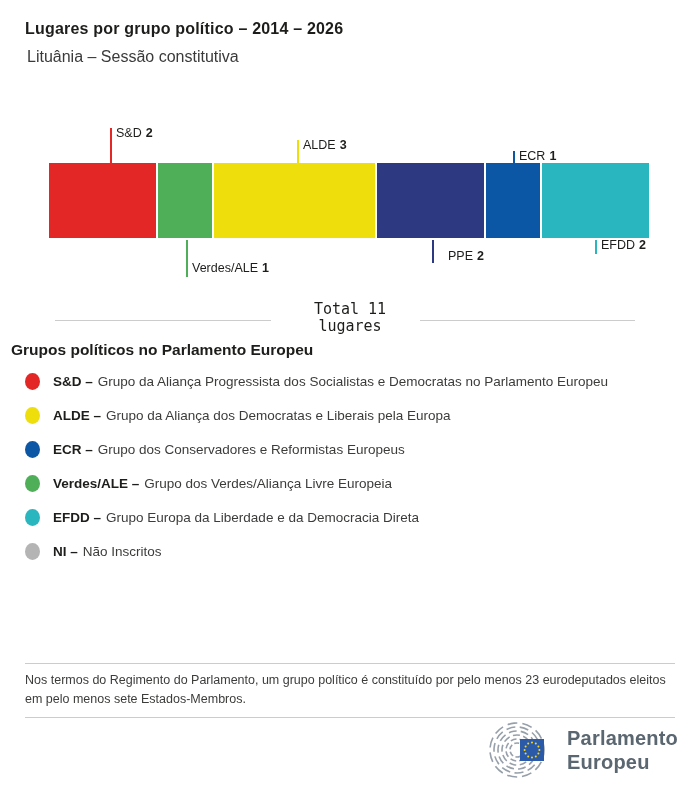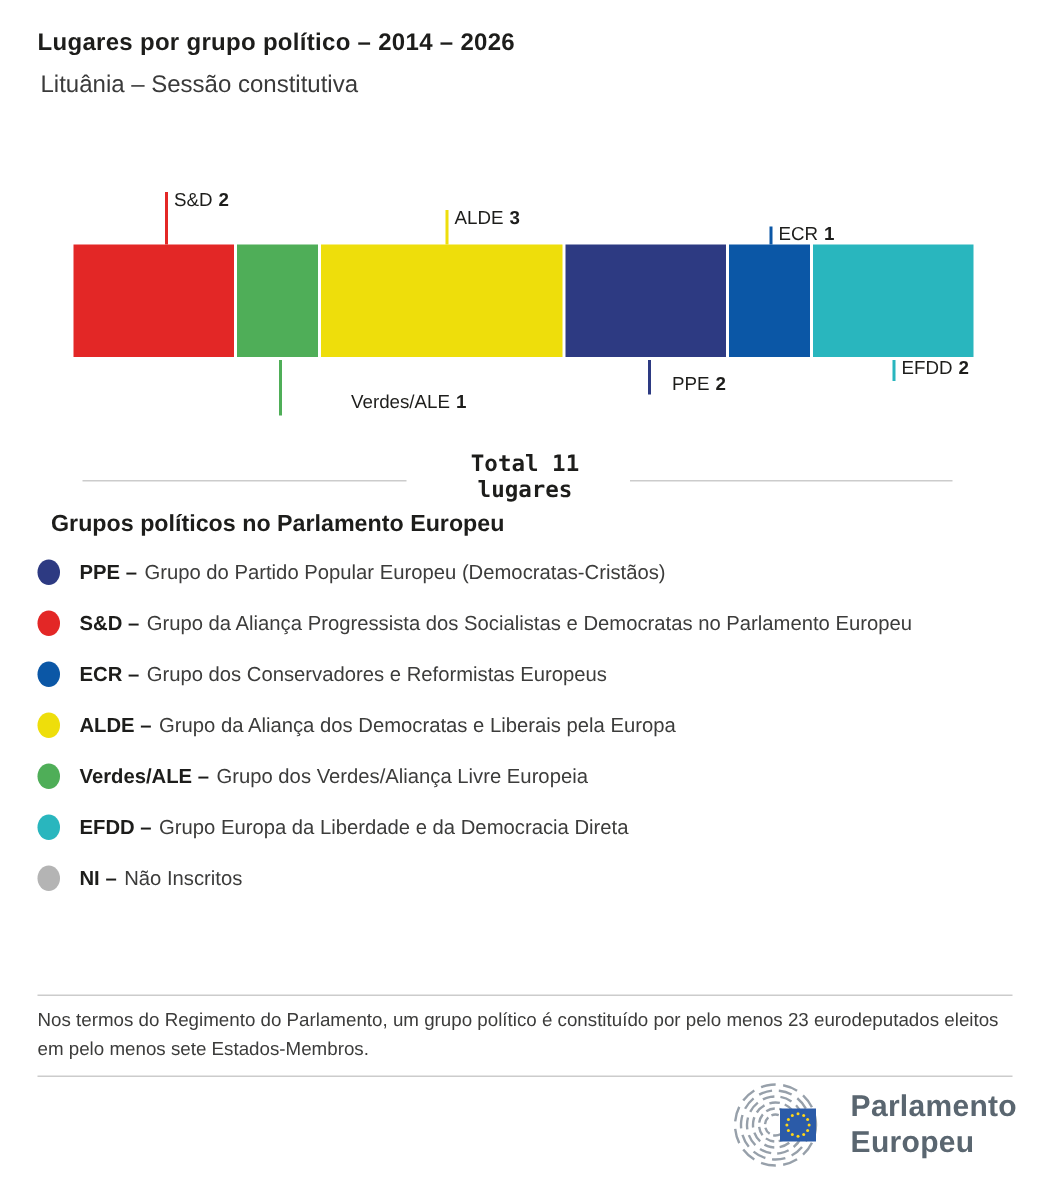--- a/index.html
+++ b/index.html
@@ -14,27 +14,27 @@
   
   .chart-area{position:absolute;left:0;top:0;width:700px;height:300px;text-align:right;}
   .bar{position:absolute;left:49px;top:163px;width:600px;height:75px;display:flex;gap:2px;}
   .seg{height:100%;}
   .tick{position:absolute;width:2px;}
   .clabel{position:absolute;font-size:12.5px;white-space:nowrap;color:#1d1d1b;}
   .clabel b{margin-left:4px;}
 
   
   .total-block{position:absolute;left:0;top:301px;width:700px;text-align:center;
-    font-family:"DejaVu Sans Mono",monospace;font-weight:bold;font-size:15px;line-height:1.15;}
+    font-family:"DejaVu Sans Mono",monospace;font-weight:normal;font-size:15px;line-height:1.15;}
   .total-line{position:absolute;top:320px;height:1px;background:#cccccc;}
   .total-line.left{left:55px;width:216px;}
   .total-line.right{left:420px;width:215px;}
 
   
-  .legend-heading{position:absolute;left:34px;top:341px;font-size:15.5px;font-weight:bold;}
+  .legend-heading{position:absolute;left:11px;top:341px;font-size:15.5px;font-weight:bold;}
   .legend{position:absolute;left:25px;top:364px;width:650px;}
   .legend-row{height:34px;display:flex;align-items:center;}
   .dot{width:15px;height:17px;border-radius:50%;margin-right:13px;flex:0 0 auto;}
   .legend-text{font-size:13.5px;color:#3c3c3b;}
   .legend-text b{color:#1d1d1b;margin-right:5px;}
 
   
   .rule{position:absolute;left:25px;width:650px;height:1px;background:#cccccc;}
   .rule.r1{top:663px;}
   .rule.r2{top:717px;}
@@ -70,55 +70,51 @@
 
   <div class="clabel" style="left:116px;top:126px;">
     <span>S&amp;D</span><b>2</b>
   </div>
   <div class="clabel" style="left:303px;top:138px;">
     <span>ALDE</span><b>3</b>
   </div>
   <div class="clabel" style="left:519px;top:149px;">
     <span>ECR</span><b>1</b>
   </div>
-  <div class="clabel" style="left:192px;top:261px;margin-left:42px;">
+  <div class="clabel" style="left:192px;top:261px;">
     <span>Verdes/ALE</span><b>1</b>
   </div>
   <div class="clabel" style="left:438px;top:249px;margin-left:10px;">
     <span>PPE</span><b>2</b>
   </div>
   <div class="clabel" style="left:601px;top:238px;">
     <span>EFDD</span><b>2</b>
   </div>
 </div>
 
 <div class="total-line left"></div>
 <div class="total-line right"></div>
 <div class="total-block">
   <div>Total 11</div>
   <div>lugares</div>
 </div>
 
 <div class="legend-heading">Grupos políticos no Parlamento Europeu</div>
 <div class="legend">
   <div class="legend-row">
-    <span class="dot" style="background-color: rgb(45, 58, 130);"></span>
-    <span class="legend-text"><b>PPE –</b><span>Grupo do Partido Popular Europeu (Democratas-Cristãos)</span></span>
-  </div>
-  <div class="legend-row">
     <span class="dot" style="background-color: rgb(227, 39, 38);"></span>
     <span class="legend-text"><b>S&amp;D –</b><span>Grupo da Aliança Progressista dos Socialistas e Democratas no Parlamento Europeu</span></span>
   </div>
   <div class="legend-row">
+    <span class="dot" style="background-color: rgb(238, 222, 11);"></span>
+    <span class="legend-text"><b>ALDE –</b><span>Grupo da Aliança dos Democratas e Liberais pela Europa</span></span>
+  </div>
+  <div class="legend-row">
     <span class="dot" style="background-color: rgb(11, 87, 166);"></span>
     <span class="legend-text"><b>ECR –</b><span>Grupo dos Conservadores e Reformistas Europeus</span></span>
-  </div>
-  <div class="legend-row">
-    <span class="dot" style="background-color: rgb(238, 222, 11);"></span>
-    <span class="legend-text"><b>ALDE –</b><span>Grupo da Aliança dos Democratas e Liberais pela Europa</span></span>
   </div>
   <div class="legend-row">
     <span class="dot" style="background-color: rgb(79, 174, 88);"></span>
     <span class="legend-text"><b>Verdes/ALE –</b><span>Grupo dos Verdes/Aliança Livre Europeia</span></span>
   </div>
   <div class="legend-row">
     <span class="dot" style="background-color: rgb(41, 182, 190);"></span>
     <span class="legend-text"><b>EFDD –</b><span>Grupo Europa da Liberdade e da Democracia Direta</span></span>
   </div>
   <div class="legend-row">

